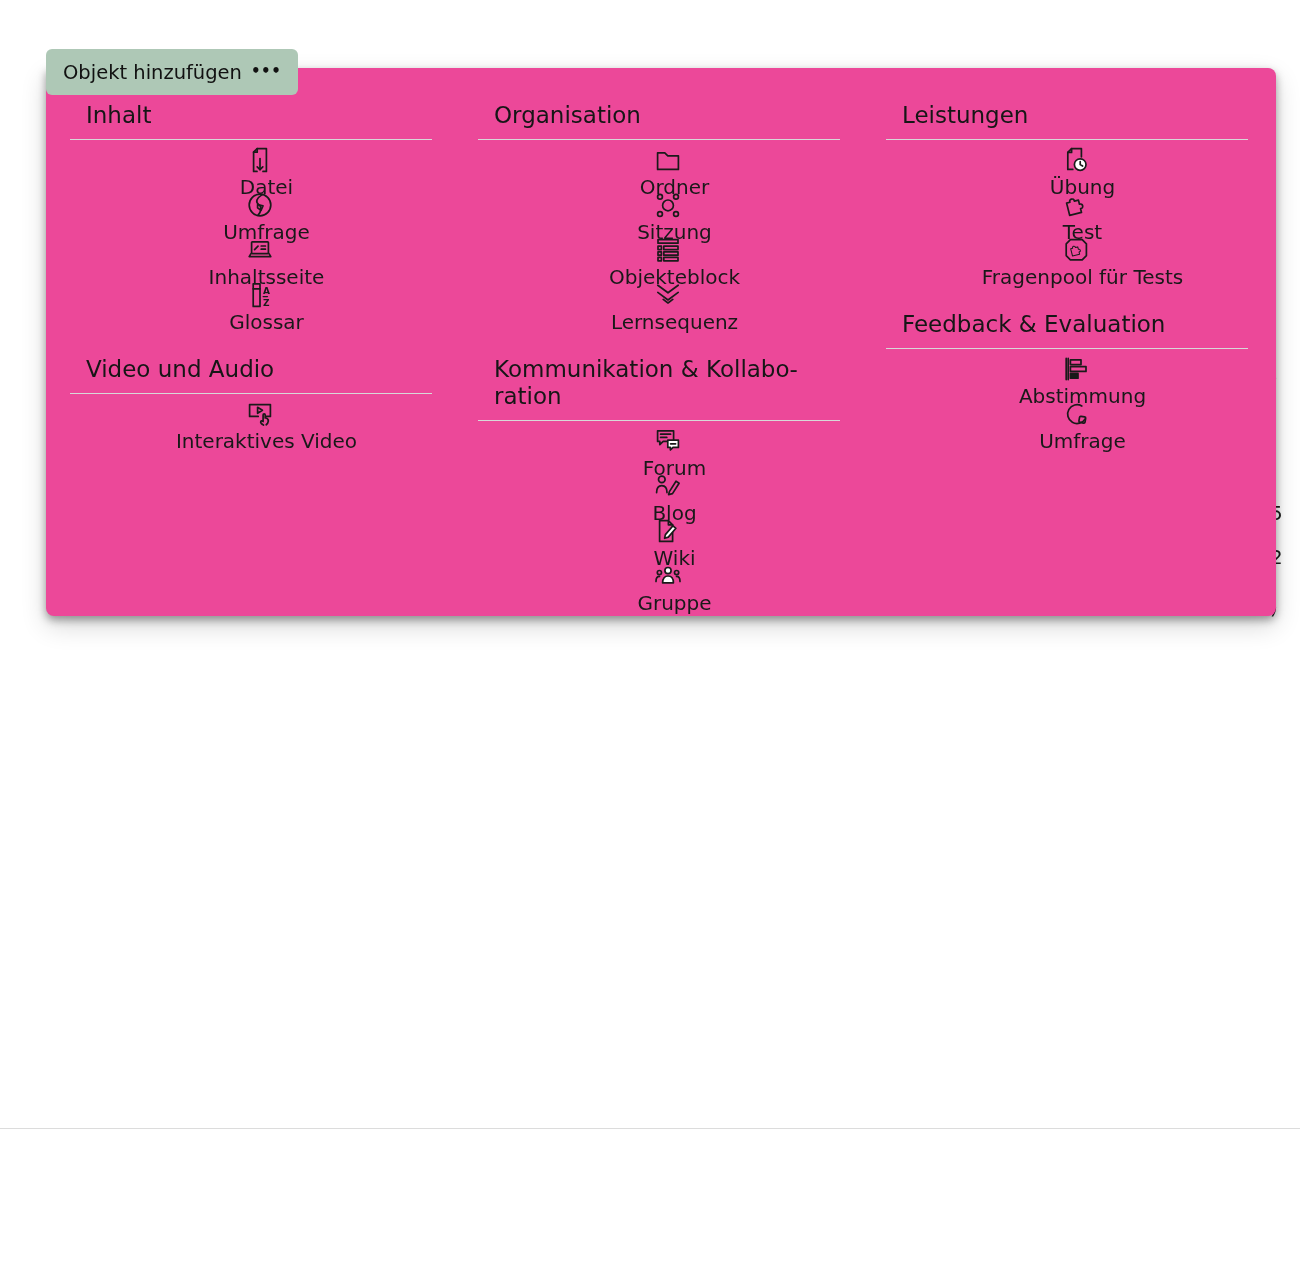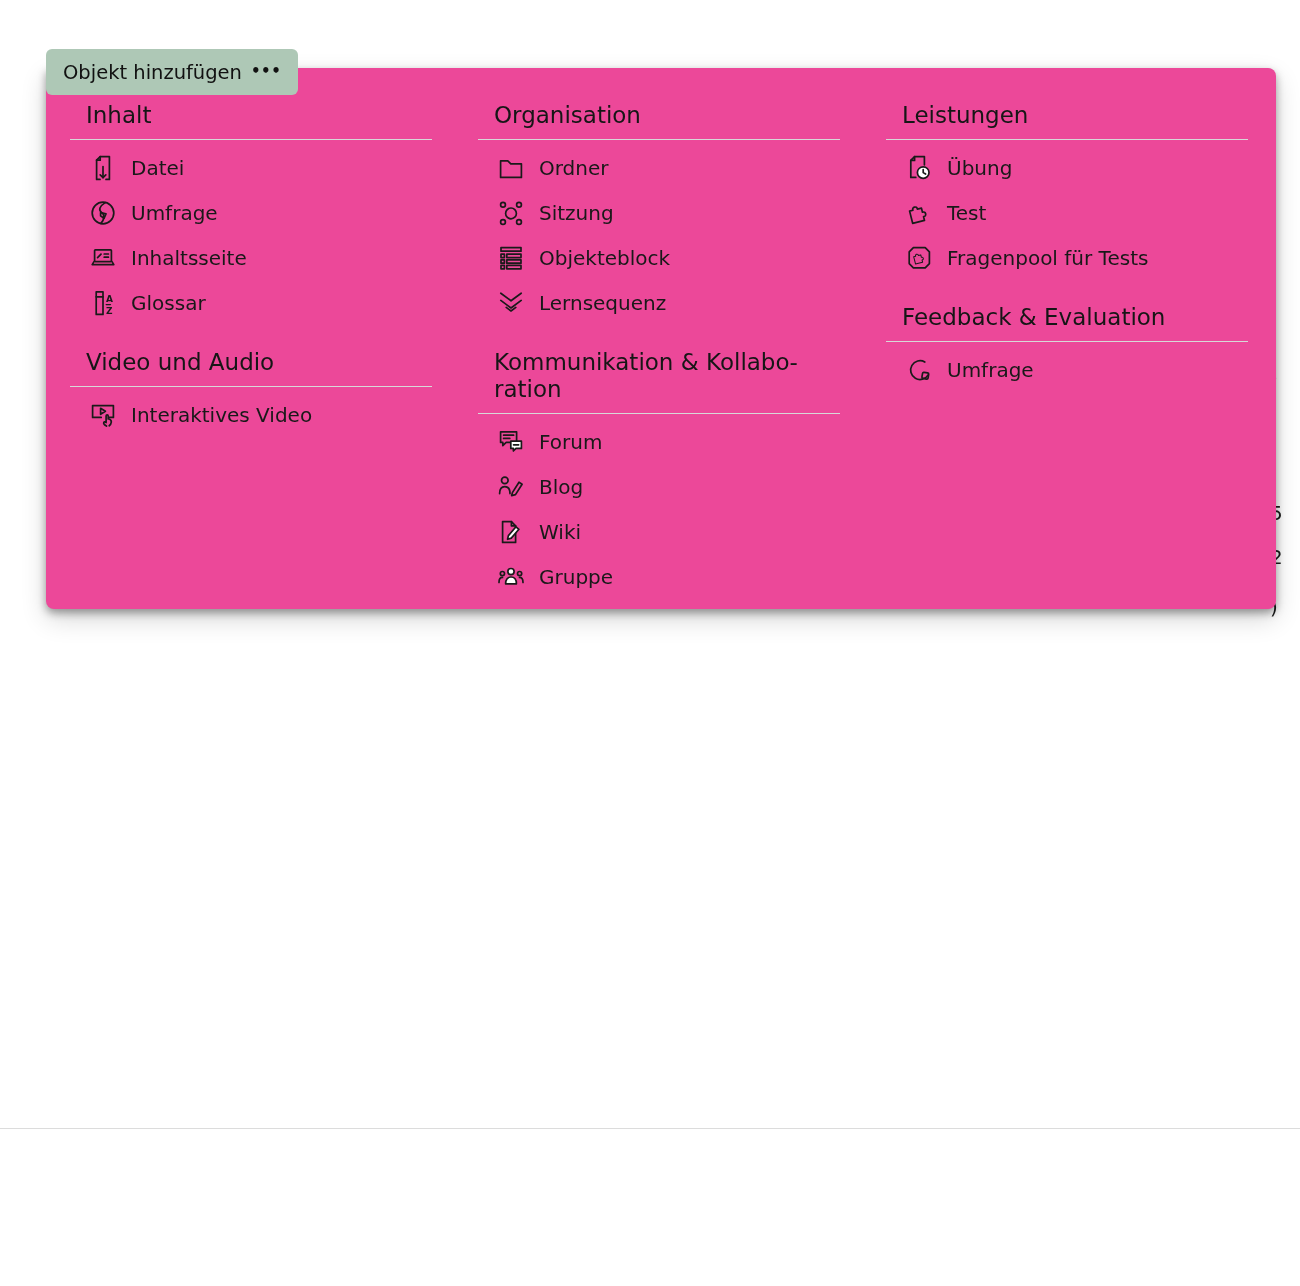--- a/index.html
+++ b/index.html
@@ -21,30 +21,31 @@
   }
   
   .dropdown-panel{
     position:absolute;left:46px;top:68px;width:1230px;z-index:2;
     box-sizing:border-box;padding:34px 24px 10px 24px;
     background:#ec4899;border-radius:0 8px 8px 8px;
     box-shadow:0 4px 9px rgba(0,0,0,.36),0 10px 26px rgba(0,0,0,.16);
     display:flex;gap:46px;align-items:flex-start;
   }
   .menu-column{width:362px;flex:0 0 362px;}
-  .menu-section + .menu-section{margin-top:24px;}
+  .menu-section + .menu-section{margin-top:31px;}
   .section-heading{
     margin:0;padding:0 0 10px 16px;max-width:310px;
     font-size:23px;font-weight:400;line-height:27px;color:#161616;
   }
   .section-rule{border-bottom:1px solid var(--divider,#d8d8d8);}
   .menu-items{padding-top:5px;}
   .menu-item{
     display:flex;align-items:center;height:45px;padding-left:18px;
     cursor:pointer;
+    flex-direction:column;
   }
   .item-icon{width:30px;height:30px;flex:0 0 30px;display:inline-flex;}
   .item-icon svg{width:30px;height:30px;}
   .item-label{margin-left:13px;font-size:20px;color:#191919;white-space:nowrap;}
   
   .bg-fragment{
     position:absolute;z-index:0;font-size:20px;color:#1a1a1a;width:24px;
   }
   .page-divider{
     position:absolute;left:0;top:1128px;width:1300px;height:0;
@@ -307,20 +308,33 @@
         </div>
       </section>
       <section class="menu-section">
         <h3 class="section-heading">Feedback &amp; Evaluation</h3>
         <div class="section-rule"></div>
         <div class="menu-items">
           <div class="menu-item" role="menuitem">
             <span class="item-icon">
               <svg viewBox="0 0 30 30" width="30" height="30">
                 <g fill="none" stroke="#1a1a1a" stroke-width="1.7" stroke-linecap="round" stroke-linejoin="round">
+                  <path d="M5.2,4.4 V25.6 M7.2,4.4 V25.6"></path>
+                  <rect x="9.4" y="5.8" width="10.6" height="4.8"></rect>
+                  <rect x="9.4" y="12.6" width="15.6" height="4.8"></rect>
+                  <rect x="9.4" y="19.4" width="7.6" height="4.8" fill="#1a1a1a"></rect>
+                </g>
+              </svg>
+            </span>
+            <span class="item-label">Abstimmung</span>
+          </div>
+          <div class="menu-item" role="menuitem">
+            <span class="item-icon">
+              <svg viewBox="0 0 30 30" width="30" height="30">
+                <g fill="none" stroke="#1a1a1a" stroke-width="1.7" stroke-linecap="round" stroke-linejoin="round">
                   <path d="M20.8,7 A9.4,9.4 0 1 0 24.2,19.8"></path>
                   <rect x="18.2" y="17.6" width="6.2" height="6.2" rx="1.3" transform="rotate(10 21.3 20.7)"></rect>
                 </g>
               </svg>
             </span>
             <span class="item-label">Umfrage</span>
           </div>
         </div>
       </section>
     </div>

